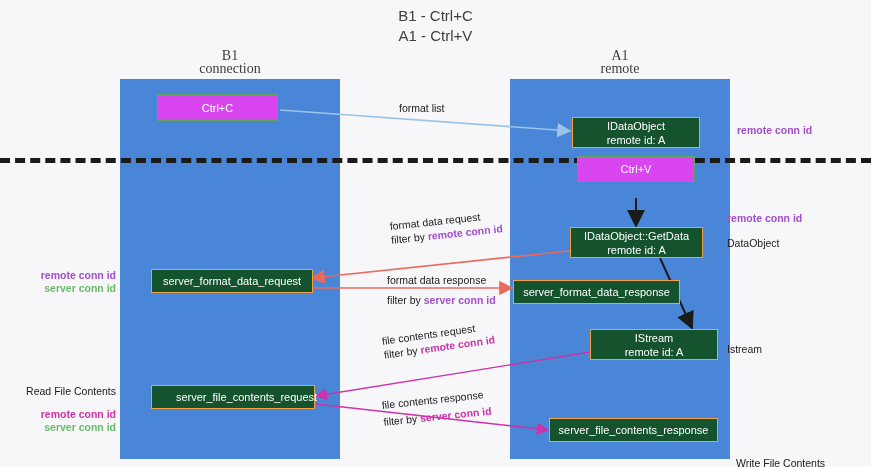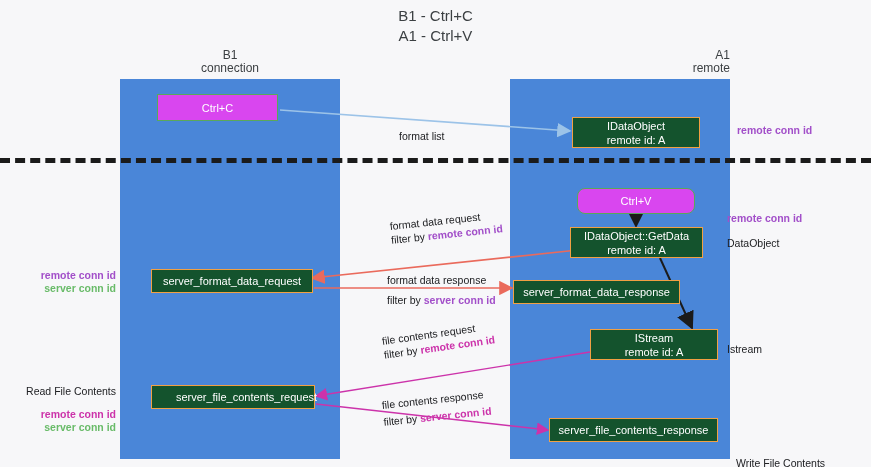--- a/index.html
+++ b/index.html
@@ -11,21 +11,21 @@
   .abs{position:absolute;}
 
   
   .title{
     left:0;top:6px;width:871px;text-align:center;color:#3c4043;
     font-size:15px;line-height:20px;
   }
 
   
   .colhead{
-    text-align:center;color:#3c4043;font-size:12px;line-height:13px;
+    text-align:center;color:#3c4043;font-size:14px;line-height:13px;font-family:Liberation Serif, serif;
   }
   .colhead .l2{display:block;}
 
   
   .lane{background:#4a86d8;}
   #lane-b1{left:120px;top:79px;width:220px;height:380px;}
   #lane-a1{left:510px;top:79px;width:220px;height:380px;}
 
   
   .divider{
@@ -102,35 +102,35 @@
 
   <div class="abs title">
     <div>B1 - Ctrl+C</div>
     <div>A1 - Ctrl+V</div>
   </div>
 
   <div class="abs colhead" style="left:120px;top:49px;width:220px;">
     <span>B1</span>
     <span class="l2">connection</span>
   </div>
-  <div class="abs colhead" style="left:510px;top:49px;width:220px;text-align:right;">
+  <div class="abs colhead" style="left:510px;top:49px;width:220px;">
     <span>A1</span>
     <span class="l2">remote</span>
   </div>
 
   <div class="abs node green" style="left:157px;top:94px;width:121px;height:27px;">
     <span>Ctrl+C</span>
   </div>
 
   <div class="abs node orange" style="left:572px;top:117px;width:128px;height:31px;">
     <span>IDataObject</span>
     <span class="sub">remote id: A</span>
   </div>
 
-  <div class="abs node green" style="left:577px;top:188px;width:118px;height:26px;border-radius:8px;">
+  <div class="abs node green" style="left:577px;top:156px;width:118px;height:26px;">
     <span>Ctrl+V</span>
   </div>
 
   <div class="abs node orange" style="left:570px;top:227px;width:133px;height:31px;">
     <span>IDataObject::GetData</span>
     <span class="sub">remote id: A</span>
   </div>
 
   <div class="abs node orange" style="left:513px;top:280px;width:167px;height:24px;">
     <span>server_format_data_response</span>
@@ -146,21 +146,21 @@
   </div>
 
   <div class="abs node orange" style="left:151px;top:385px;width:164px;height:24px;padding-left:27px;">
     <span>server_file_contents_request</span>
   </div>
 
   <div class="abs node orange" style="left:549px;top:418px;width:169px;height:24px;">
     <span>server_file_contents_response</span>
   </div>
 
-  <div class="abs clabel" style="left:399px;top:101px;margin-top:28px;">
+  <div class="abs clabel" style="left:399px;top:101px;">
     <span>format list</span>
   </div>
 
   <div class="abs clabel" style="left:389px;top:219px;transform:rotate(-6deg);transform-origin:left top;">
     <div>format data request</div>
     <div><span>filter by </span><span class="hl-purple">remote conn id</span></div>
   </div>
 
   <div class="abs clabel" style="left:387px;top:273px;">
     <div>format data response</div>

